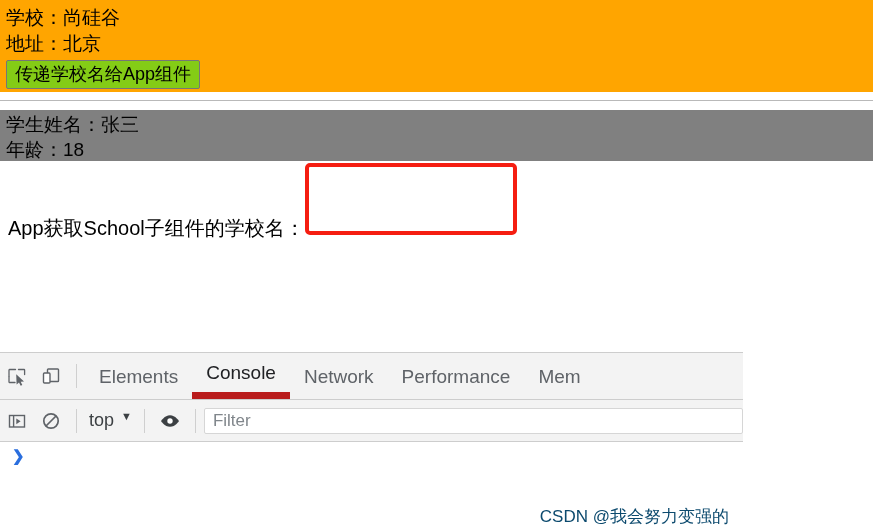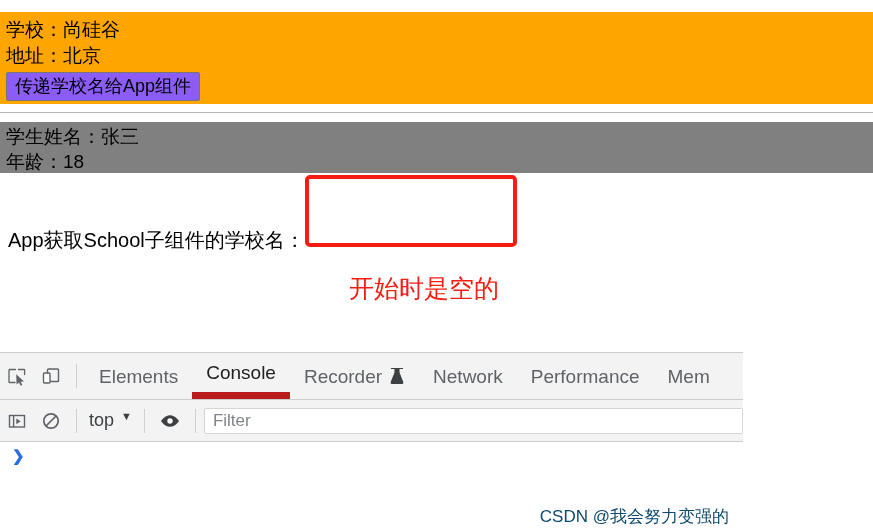--- a/index.html
+++ b/index.html
@@ -12,21 +12,21 @@
     overflow: hidden;
     background: #ffffff;
     font-family: "Liberation Sans", sans-serif;
     position: relative;
   }
 
   
   #page-area {
     position: absolute;
     left: 0;
-    top: 12px;
+    top: 0;
     width: 873px;
     height: 352px;
     background: #ffffff;
     overflow: hidden;
   }
 
   .school-panel {
     position: absolute;
     left: 0;
     top: 0;
@@ -41,21 +41,21 @@
     line-height: 26px;
     color: #000000;
     white-space: nowrap;
   }
   .pass-button {
     margin-top: 3px;
     font-family: "Liberation Sans", sans-serif;
     font-size: 18px;
     line-height: 20px;
     padding: 3px 8px 4px 8px;
-    background: #8b5cf6;
+    background: #84cc16;
     border: 1px solid #767676;
     border-radius: 2px;
     color: #000;
     cursor: default;
   }
 
   .divider {
     position: absolute;
     left: 0;
     top: 100px;
@@ -272,21 +272,20 @@
     <div class="student-line">学生姓名：张三</div>
     <div class="student-line">年龄：18</div>
   </div>
 
   <div class="app-row">
     <span>App获取School子组件的学校名：</span>
     <span class="app-value"></span>
   </div>
 
   <div class="annotation-box"></div>
-  <div class="annotation-text">开始时是空的</div>
 </div>
 
 <div id="devtools">
 
   <div class="dt-tabbar">
 
     <div class="dt-iconbtn">
       <span>
         <svg width="20" height="20" viewBox="0 0 20 20">
           <path d="M2.5 3.5 h6 M11.5 3.5 h5.5 a0.6 0.6 0 0 1 0.6 0.6 v4.4 M2 4.2 a0.6 0.6 0 0 1 0.6 -0.7 M2 4.2 v6.2 M2.6 16.5 h5.4" fill="none" stroke="#5f6368" stroke-width="1.3" stroke-linecap="round"></path>
@@ -304,28 +303,20 @@
         </svg>
       </span>
     </div>
 
     <div class="dt-sep"></div>
 
     <div class="dt-tab">Elements</div>
 
     <div class="dt-tab active">Console</div>
 
-    <div class="dt-tab">
-      <span>Recorder</span>
-      <span>
-        <svg width="16" height="18" viewBox="0 0 16 18">
-          <path d="M2 1.5 h12 M6 1.5 v4.2 L2.2 15.3 a0.7 0.7 0 0 0 0.65 1.1 h10.3 a0.7 0.7 0 0 0 0.65 -1.1 L10 5.7 V1.5 z" fill="#3c4043" stroke="#3c4043" stroke-width="1.1" stroke-linejoin="round"></path>
-        </svg>
-      </span>
-    </div>
 
     <div class="dt-tab">Network</div>
     <div class="dt-tab">Performance</div>
     <div class="dt-tab">Mem</div>
   </div>
 
   <div class="dt-toolbar">
 
     <div class="dt-iconbtn">
       <span>

